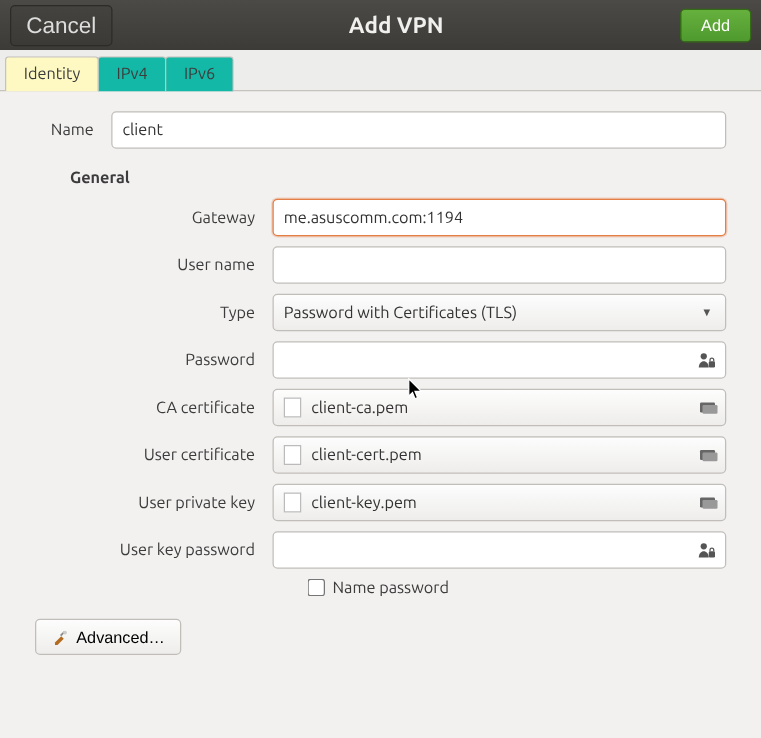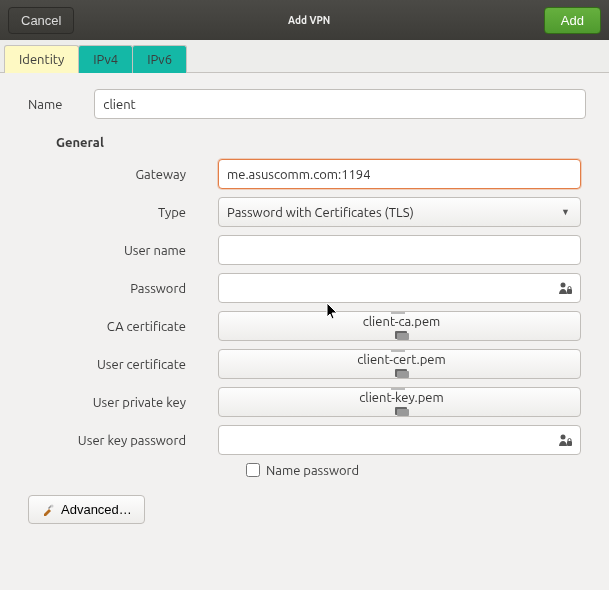--- a/index.html
+++ b/index.html
@@ -14,28 +14,28 @@
   }
   .titlebar {
     height: 40px;
     background: linear-gradient(#4b4a46, #3c3b37);
     display: flex;
     align-items: center;
     justify-content: space-between;
     padding: 0 8px;
     color: #eee;
   }
-  .titlebar .title { font-weight: bold; font-size: 10px; color: #f0f0ef; }
+  .titlebar .title { font-weight: bold; font-size: 18px; color: #f0f0ef; }
   .btn-cancel {
     background: linear-gradient(#44433f,#3b3a36);
     border: 1px solid #2c2b28;
     border-radius: 4px;
     color: #ddd;
     padding: 5px 12px;
-    font-size: 13px;
+    font-size: 18px;
     cursor: pointer;
     text-align: right;
   }
   .btn-add {
     background: linear-gradient(#66b03e,#4f9a2e);
     border: 1px solid #346b17;
     border-radius: 4px;
     color: #fff;
     padding: 5px 16px;
     font-size: 13px;
@@ -62,21 +62,21 @@
   }
   .tab.active {
     background: #fef9c3;
     z-index: 2;
   }
   .content { padding: 16px 28px 12px 28px; }
   .row { display: flex; align-items: center; margin-bottom: 8px; }
   .row label.fld {
     width: 190px;
     text-align: right;
-    padding-right: 32px;
+    padding-right: 14px;
     color: #3c3c3c;
   }
   .row .ctrl { flex: 1; }
   .section-head {
     font-weight: bold;
     margin: 16px 0 10px 28px;
   }
   input[type="text"], input[type="password"], .select, .fileinput {
     width: 100%;
     height: 30px;
@@ -101,21 +101,20 @@
     cursor: pointer;
     padding-right: 10px;
   }
   .select .triangle { font-size: 9px; color: #555; }
   .fileinput {
     display: flex;
     align-items: center;
     background: linear-gradient(#fdfdfd,#eeedeb);
     cursor: pointer;
     padding-right: 4px;
-    flex-direction: column;
   }
   .fileinput .doc-icon {
     width: 14px; height: 16px;
     border: 1px solid #bbb;
     background: #fff;
     margin-right: 8px;
     position: relative;
   }
   .fileinput .fname { flex: 1; color: #333; }
   .fileinput .open-icon {
@@ -181,33 +180,33 @@
 
   <div class="row">
     <label class="fld">Gateway</label>
     <div class="ctrl">
       <input type="text" class="gateway-input" value="me.asuscomm.com:1194" style="">
     </div>
   </div>
 
 
   <div class="row">
+    <label class="fld">User name</label>
+    <div class="ctrl">
+      <input type="text" value="" style="">
+    </div>
+  </div>
+
+  <div class="row">
     <label class="fld">Type</label>
     <div class="ctrl">
       <div class="select">
         <span>Password with Certificates (TLS)</span>
         <span class="triangle">▼</span>
       </div>
-    </div>
-  </div>
-
-  <div class="row">
-    <label class="fld">User name</label>
-    <div class="ctrl">
-      <input type="text" value="" style="">
     </div>
   </div>
 
   <div class="row">
     <label class="fld">Password</label>
     <div class="ctrl">
       <div class="pwfield">
         <input type="password" value="" style="">
         <span class="usericon">
           <svg width="14" height="14" viewBox="0 0 14 14">

